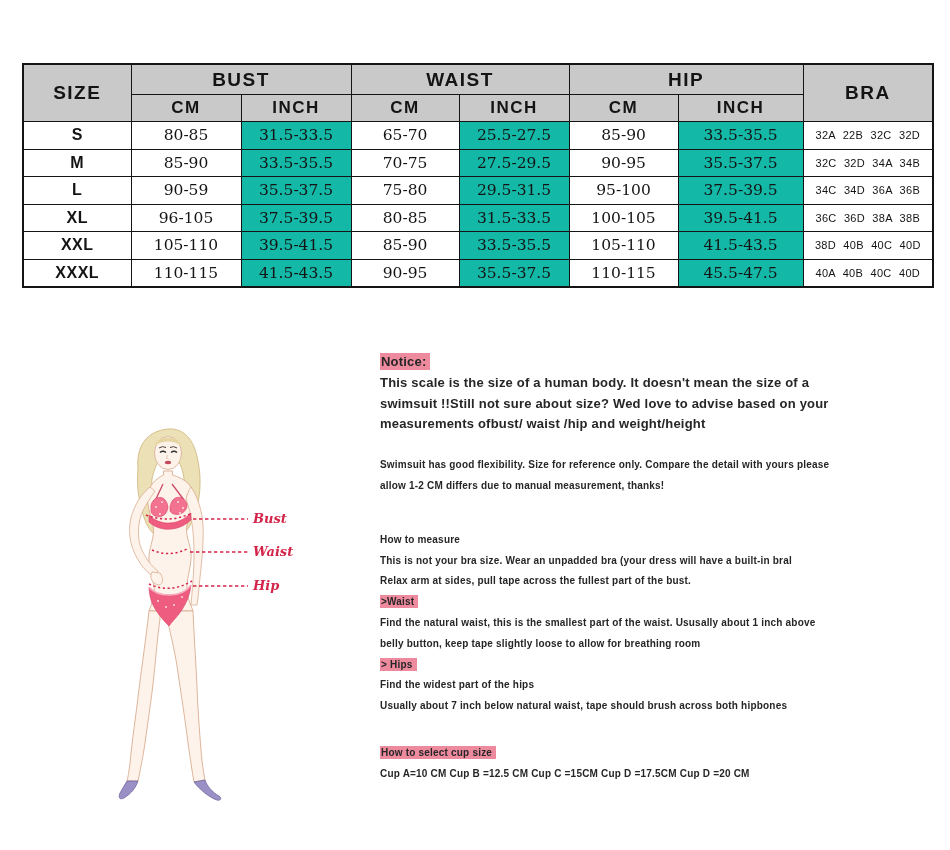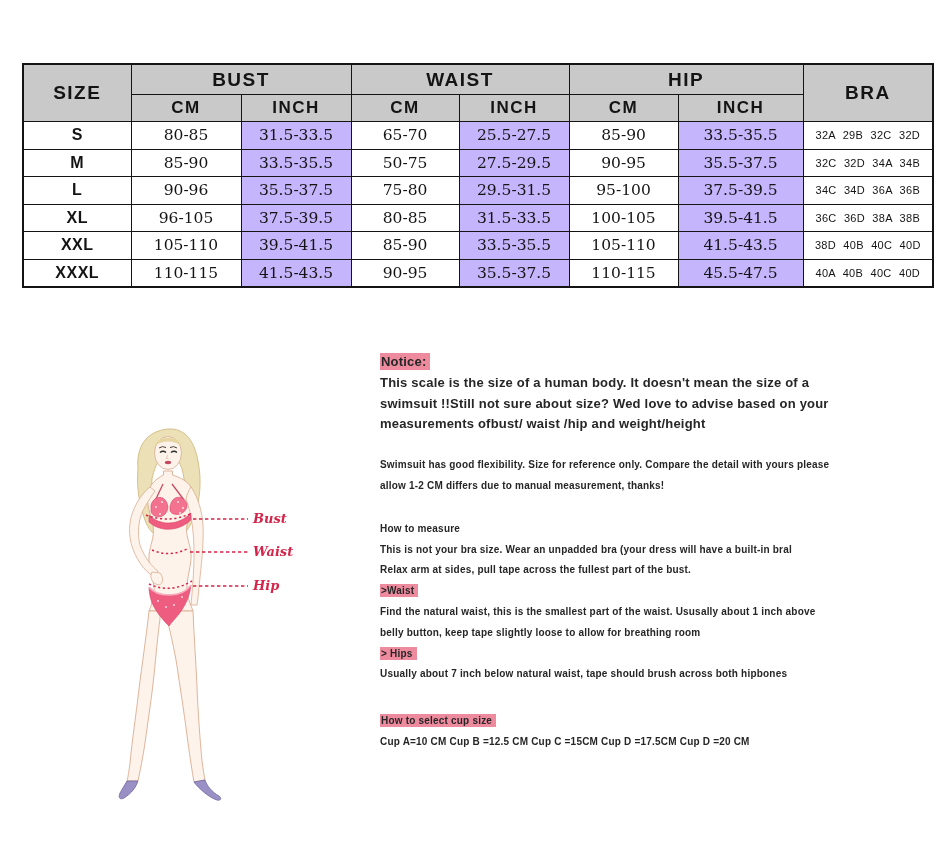--- a/index.html
+++ b/index.html
@@ -17,33 +17,33 @@
   table.size-chart th, table.size-chart td {
     border:1px solid #141414; text-align:center; vertical-align:middle; padding:0;
   }
   table.size-chart thead th { background:#c9c9c9; }
   .row-group th { height:29px; font-size:19px; font-weight:bold; letter-spacing:1.5px; }
   .row-sub th   { height:26px; font-size:17px; font-weight:bold; letter-spacing:1.5px; }
   .row-sub th, th.spans2 { border-bottom:2.5px solid #141414; }
   table.size-chart tbody td { height:26.5px; }
   td.c-size { font-size:16px; font-weight:bold; letter-spacing:.5px; }
   td.c-num  { font-family:"DejaVu Serif", serif; font-size:15.5px; }
-  td.c-inch { background:#c4b5fd; }
+  td.c-inch { background:#14b8a6; }
   td.c-bra  { font-size:11px; word-spacing:4px; letter-spacing:.3px; }
 
   
   .info {
     position:absolute; left:380px; top:352px; width:556px;
     color:#262626; font-weight:bold;
   }
   .info .l { line-height:20.8px; white-space:nowrap; }
   .fs-lg { font-size:13px; letter-spacing:.2px; }
   .fs-md { font-size:10px; letter-spacing:.2px; }
   .gap20 { margin-top:20px; }
-  .gap22 { margin-top:22px; }
+  .gap22 { margin-top:33px; }
   .gap19 { margin-top:26px; }
   .hl { background:#ee8a9e; padding:1px 4px 1px 1px; }
 
   
   .figure-wrap { position:absolute; left:100px; top:423px; width:240px; height:400px; }
   .fig-label {
     font-family:"DejaVu Serif", serif; font-style:italic; font-weight:bold;
     font-size:13px;
   }
 </style>
@@ -82,35 +82,35 @@
     </thead>
     <tbody>
       <tr>
         <td class="c-size">S</td>
         <td class="c-num">80-85</td>
         <td class="c-num c-inch">31.5-33.5</td>
         <td class="c-num">65-70</td>
         <td class="c-num c-inch">25.5-27.5</td>
         <td class="c-num">85-90</td>
         <td class="c-num c-inch">33.5-35.5</td>
-        <td class="c-bra">32A 29B 32C 32D</td>
+        <td class="c-bra">32A 22B 32C 32D</td>
       </tr>
       <tr>
         <td class="c-size">M</td>
         <td class="c-num">85-90</td>
         <td class="c-num c-inch">33.5-35.5</td>
-        <td class="c-num">50-75</td>
+        <td class="c-num">70-75</td>
         <td class="c-num c-inch">27.5-29.5</td>
         <td class="c-num">90-95</td>
         <td class="c-num c-inch">35.5-37.5</td>
         <td class="c-bra">32C 32D 34A 34B</td>
       </tr>
       <tr>
         <td class="c-size">L</td>
-        <td class="c-num">90-96</td>
+        <td class="c-num">90-59</td>
         <td class="c-num c-inch">35.5-37.5</td>
         <td class="c-num">75-80</td>
         <td class="c-num c-inch">29.5-31.5</td>
         <td class="c-num">95-100</td>
         <td class="c-num c-inch">37.5-39.5</td>
         <td class="c-bra">34C 34D 36A 36B</td>
       </tr>
       <tr>
         <td class="c-size">XL</td>
         <td class="c-num">96-105</td>
@@ -224,19 +224,20 @@
     <div class="l fs-md gap20">Swimsuit has good flexibility. Size for reference only. Compare the detail with yours please</div>
     <div class="l fs-md">allow 1-2 CM differs due to manual measurement, thanks!</div>
 
     <div class="l fs-md gap22">How to measure</div>
     <div class="l fs-md">This is not your bra size. Wear an unpadded bra (your dress will have a built-in bral</div>
     <div class="l fs-md">Relax arm at sides, pull tape across the fullest part of the bust.</div>
     <div class="l fs-md"><span class="hl">&gt;Waist</span></div>
     <div class="l fs-md">Find the natural waist, this is the smallest part of the waist. Ususally about 1 inch above</div>
     <div class="l fs-md">belly button, keep tape slightly loose to allow for breathing room</div>
     <div class="l fs-md"><span class="hl">&gt; Hips</span></div>
+    <div class="l fs-md">Find the widest part of the hips</div>
     <div class="l fs-md">Usually about 7 inch below natural waist, tape should brush across both hipbones</div>
 
     <div class="l fs-md gap19"><span class="hl">How to select cup size</span></div>
     <div class="l fs-md">Cup A=10 CM Cup B =12.5 CM Cup C =15CM Cup D =17.5CM Cup D =20 CM</div>
   </div>
 
 </div>
 
 </body></html>

